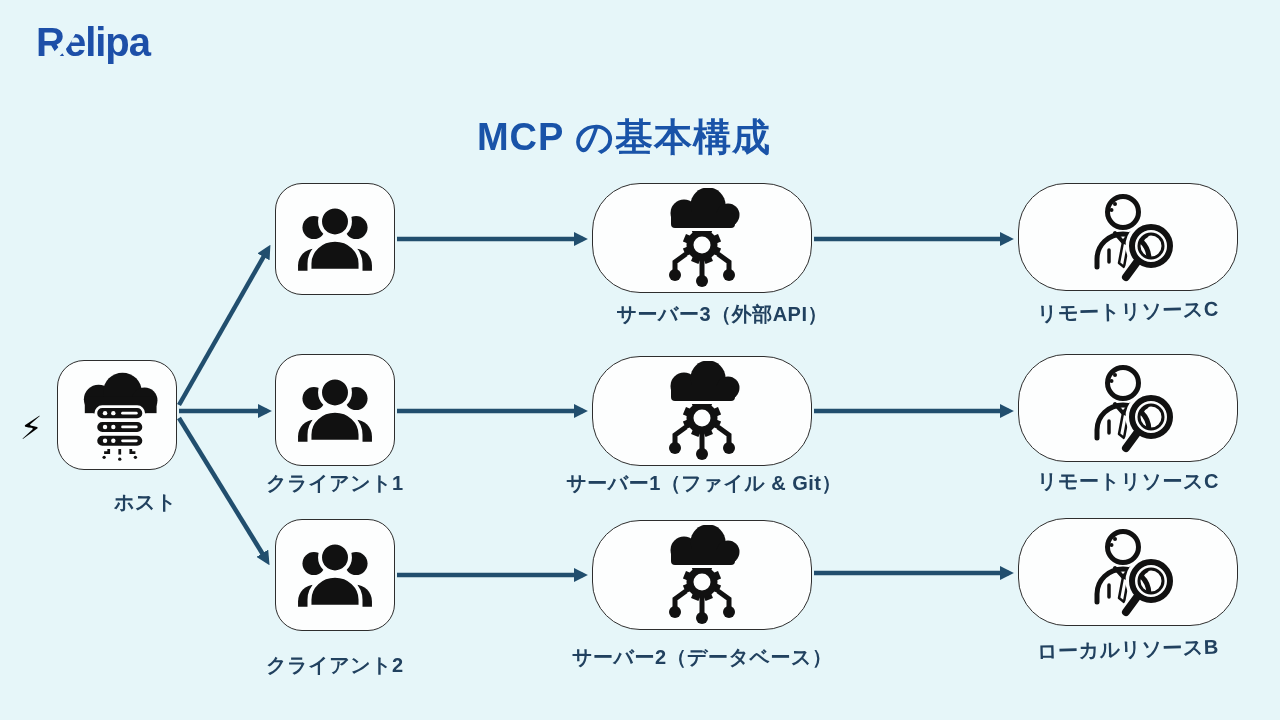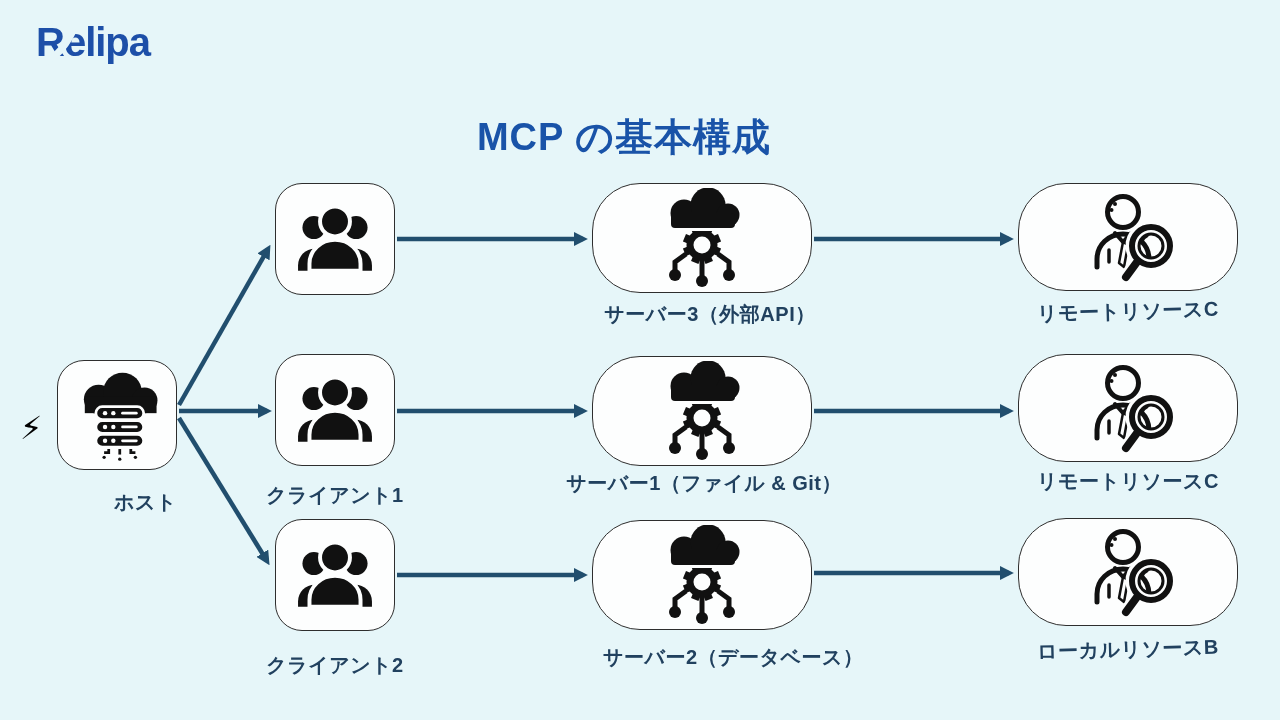--- a/index.html
+++ b/index.html
@@ -129,21 +129,21 @@
           <circle cx="74" cy="37" r="13"></circle>
         <path d="M8,86 v-6 a19,19 0 0 1 38,0 v6 z"></path>
         <path d="M54,86 v-6 a19,19 0 0 1 38,0 v6 z"></path>
       </g>
       <g fill="#111" stroke="#fdfefe" stroke-width="4.5">
         <circle cx="50" cy="30" r="17"></circle>
         <path d="M21,86 v-8 a29,27 0 0 1 58,0 v8 z"></path>
       </g>
     </svg>
   </div>
-  <div class="nlabel" style="left:225px; top:482px; width:220px;">クライアント1</div>
+  <div class="nlabel" style="left:225px; top:470px; width:220px;">クライアント1</div>
 
   <div class="node sq" style="left:275px; top:519px;">
     <svg width="88" height="88" viewBox="0 0 100 100">
       <g fill="#111">
         <circle cx="26" cy="37" r="13"></circle>
           <circle cx="74" cy="37" r="13"></circle>
         <path d="M8,86 v-6 a19,19 0 0 1 38,0 v6 z"></path>
         <path d="M54,86 v-6 a19,19 0 0 1 38,0 v6 z"></path>
       </g>
       <g fill="#111" stroke="#fdfefe" stroke-width="4.5">
@@ -183,21 +183,21 @@
         <line x1="50" y1="72" x2="50" y2="89"></line>
         <polyline points="66,66 77,74 77,82"></polyline>
       </g>
       <g fill="#111">
         <circle cx="23" cy="87" r="6"></circle>
           <circle cx="50" cy="93" r="6"></circle>
           <circle cx="77" cy="87" r="6"></circle>
       </g>
     </svg>
   </div>
-  <div class="nlabel" style="left:580px; top:301px; width:260px;">サーバー3（外部API）</div>
+  <div class="nlabel" style="left:568px; top:301px; width:260px;text-align:right;">サーバー3（外部API）</div>
 
   <div class="node wide" style="left:592px; top:356px;">
     <svg width="100" height="100" viewBox="0 0 100 100">
       <g fill="#111">
         <g transform="translate(50,57)">
           <rect x="-4" y="-19" width="8" height="38" transform="rotate(22.5)"></rect>
           <rect x="-4" y="-19" width="8" height="38" transform="rotate(67.5)"></rect>
           <rect x="-4" y="-19" width="8" height="38" transform="rotate(112.5)"></rect>
           <rect x="-4" y="-19" width="8" height="38" transform="rotate(157.5)"></rect>
           <circle r="15.5"></circle>
@@ -259,21 +259,21 @@
         <line x1="50" y1="72" x2="50" y2="89"></line>
         <polyline points="66,66 77,74 77,82"></polyline>
       </g>
       <g fill="#111">
         <circle cx="23" cy="87" r="6"></circle>
           <circle cx="50" cy="93" r="6"></circle>
           <circle cx="77" cy="87" r="6"></circle>
       </g>
     </svg>
   </div>
-  <div class="nlabel" style="left:572px; top:644px; width:260px;margin-left:31px;">サーバー2（データベース）</div>
+  <div class="nlabel" style="left:572px; top:644px; width:260px;">サーバー2（データベース）</div>
 
   <div class="node wide" style="left:1018px; top:183px; height:108px;">
     <svg width="100" height="100" viewBox="0 0 100 100">
       <circle cx="45" cy="25" r="15.5" class="ic-stroke" stroke-width="5"></circle>
       <circle cx="37" cy="17" r="2" fill="#111"></circle>
         <circle cx="33.5" cy="23" r="2" fill="#111"></circle>
       <path d="M19,80 v-8 a26,25 0 0 1 52,0 v3" class="ic-stroke" stroke-width="5"></path>
       <line x1="31" y1="63" x2="31" y2="75" class="ic-stroke" stroke-width="3.5"></line>
       <path d="M37,46 l8,9 l8,-9" class="ic-stroke" stroke-width="4"></path>
       <path d="M45,55 l5,3 l-4,22 l-5,-4 z" fill="#fdfefe" stroke="#111" stroke-width="2.5" stroke-linejoin="round"></path>

